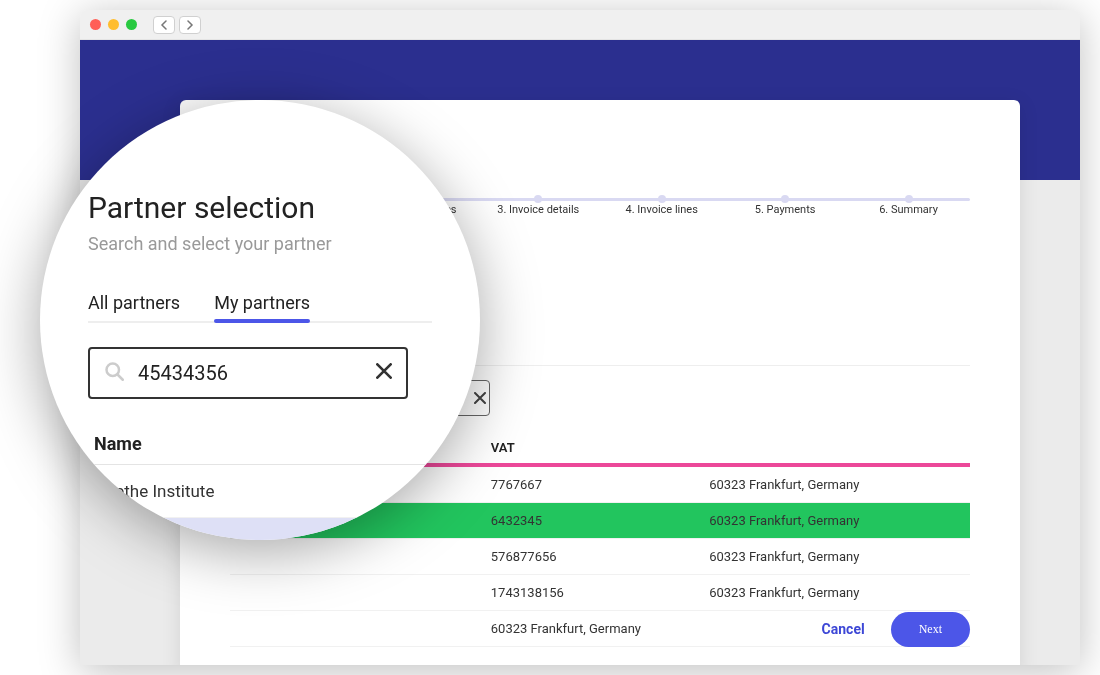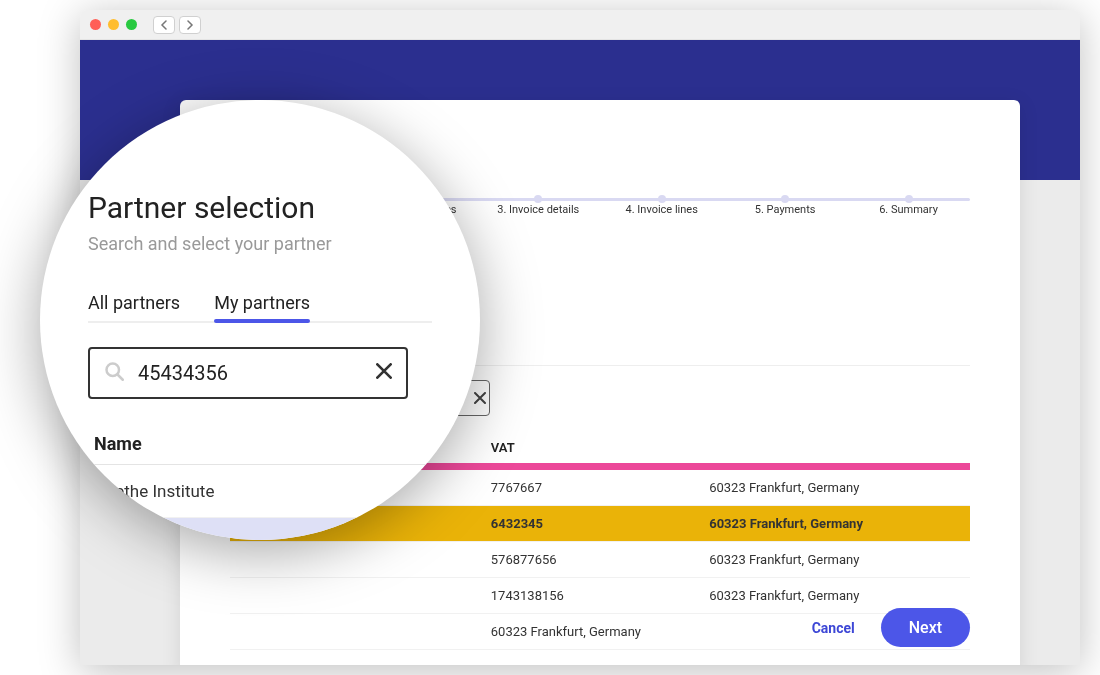--- a/index.html
+++ b/index.html
@@ -35,31 +35,31 @@
 .section-title { font-size:28px; font-weight:400; color:#222; margin-top:10px; }
 .section-sub { font-size:18px; color:#888; margin-top:6px; margin-bottom:20px; }
 .tabs-bg { display:flex; border-bottom:1px solid #eee; gap:28px; margin-bottom:14px; }
 .tab-bg { font-size:16px; color:#333; padding:8px 0; cursor:pointer; position:relative; }
 
 .search-bg { position:relative; width:260px; height:36px; border:1px solid #666; border-radius:4px; display:flex; align-items:center; padding:0 10px; gap:10px; margin-bottom:16px; }
 .search-bg input { border:none; outline:none; flex:1; font-size:15px; background:transparent; }
 
 
 .tbl { width:100%; }
-.tbl .thead { display:flex; font-size:13px; font-weight:600; color:#222; border-bottom:7px solid #ec4899; padding:8px 6px; }
+.tbl .thead { display:flex; font-size:13px; font-weight:600; color:#222; border-bottom:4px solid #ec4899; padding:8px 6px; }
 .tbl .row { display:flex; font-size:13px; color:#333; border-bottom:1px solid #f1f1f1; padding:10px 6px; }
-.tbl .row.selected { background:#eab308;font-weight:bold; }
+.tbl .row.selected { background:#22c55e; }
 .tbl .col-name { width:35%; }
 .tbl .col-vat { width:30%; }
 .tbl .col-addr { width:35%; }
 
 
 .footer { position:absolute; bottom:28px; right:50px; display:flex; gap:8px; align-items:center; }
 .btn-text { color:#3d47d6; font-size:14px; font-weight:700; padding:10px 18px; cursor:pointer; background:transparent; border:none; }
-.btn-primary { background:#4c56e8; color:#fff; font-size:16px; font-weight:500; padding:10px 28px; border:none; border-radius:22px; cursor:pointer; }
+.btn-primary { background:#4c56e8; color:#fff; font-size:12px; font-weight:500; padding:10px 28px; border:none; border-radius:22px; cursor:pointer;font-family:Liberation Serif, serif; }
 
 
 .magnifier { position:absolute; top:100px; left:40px; width:440px; height:440px; border-radius:50%; background:#fff; box-shadow:0 12px 60px rgba(0,0,0,.35); overflow:hidden; z-index:10; }
 .mag-content { position:absolute; top:0; left:0; width:440px; padding:90px 48px 0 48px; transform:scale(1); }
 .mag-title { font-size:30px; font-weight:400; color:#222; }
 .mag-sub { font-size:18px; color:#999; margin-top:8px; margin-bottom:30px; }
 .mag-tabs { display:flex; gap:34px; border-bottom:2px solid #eee; margin-bottom:24px; }
 .mag-tab { font-size:18px; color:#222; padding:8px 0; position:relative; cursor:pointer; }
 .mag-tab.active::after { content:""; position:absolute; left:0; bottom:-2px; right:0; height:4px; background:#4c56e8; border-radius:2px; }
 .mag-search { position:relative; width:320px; height:52px; border:2px solid #333; border-radius:4px; display:flex; align-items:center; padding:0 14px; gap:14px; margin-bottom:24px; }

